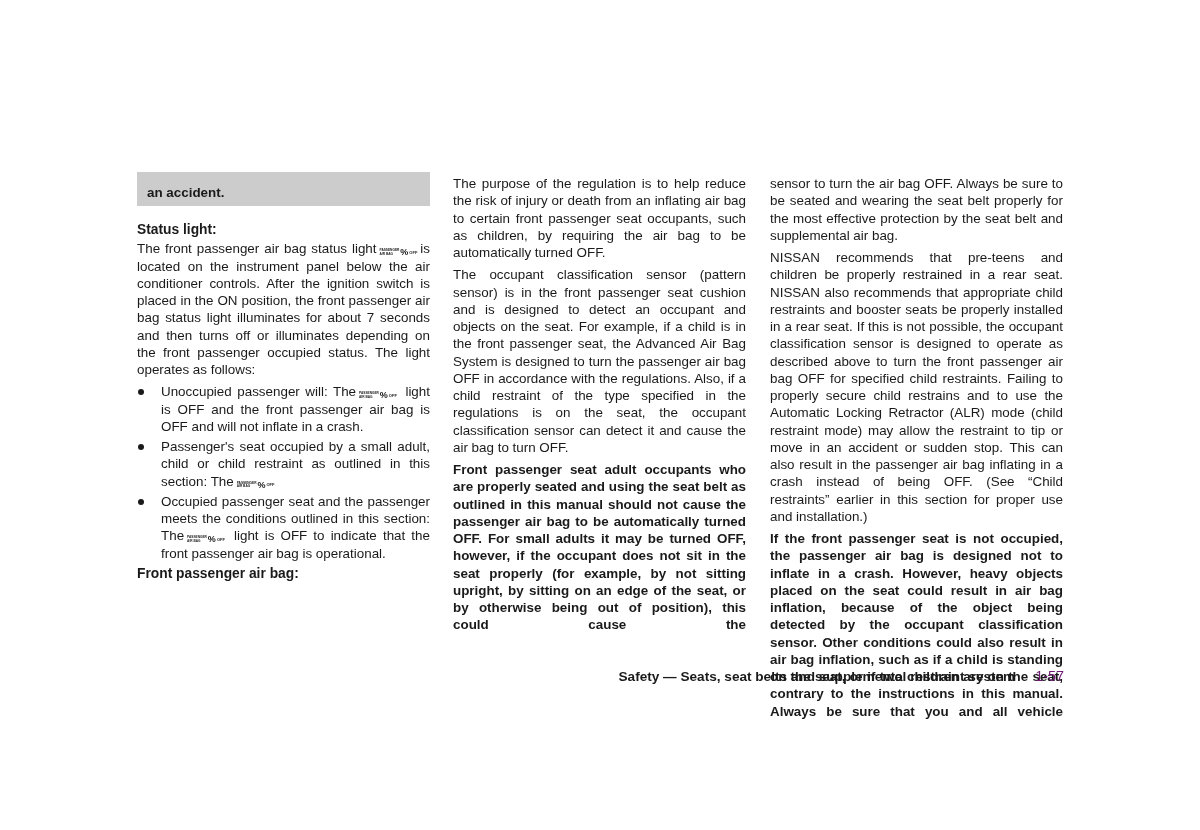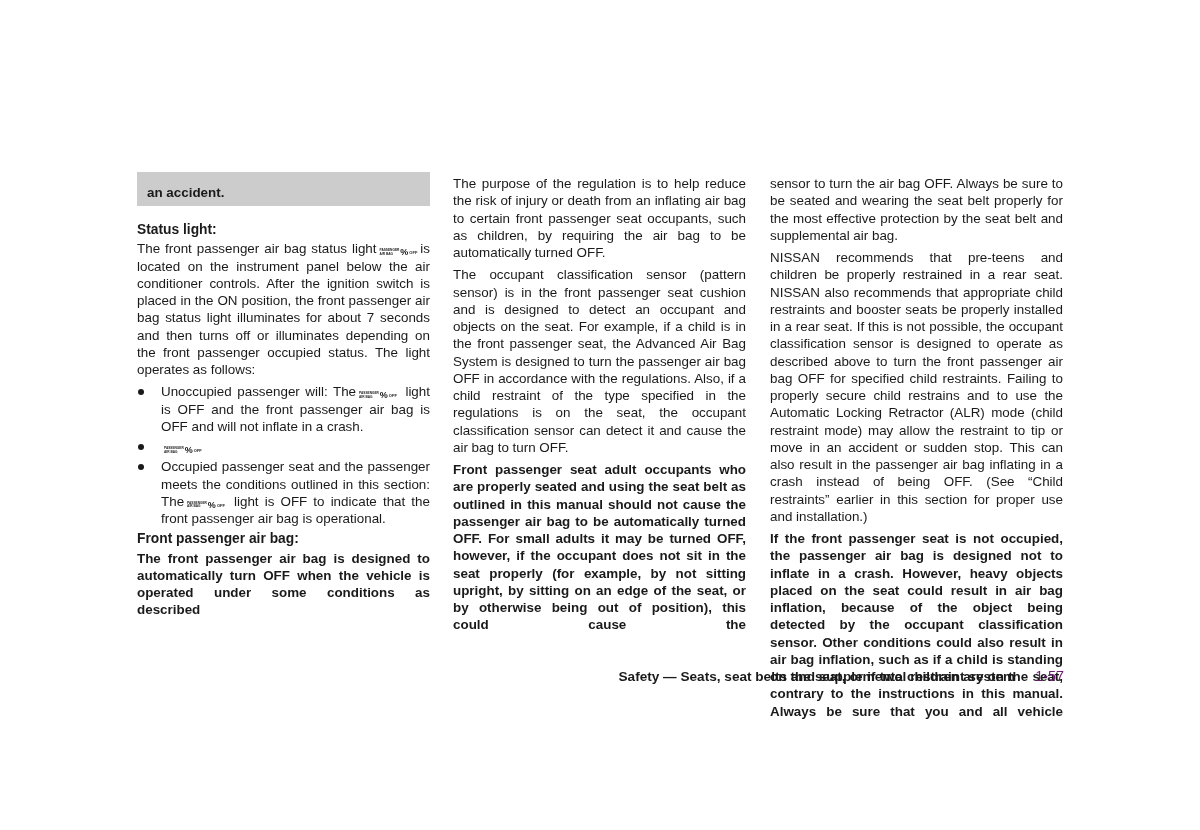--- a/index.html
+++ b/index.html
@@ -145,39 +145,38 @@
       <span class="dot"></span>
       <span>Unoccupied passenger will: The</span><span class="status-icon">
           <span class="tiny"><span>PASSENGER</span><br><span>AIR BAG</span></span>
           <span class="seat">%</span>
           <span class="off">OFF</span>
         </span>
       <span>light is OFF and the front passenger air bag is OFF and will not inflate in a crash.</span>
     </li>
     <li>
       <span class="dot"></span>
-      <span class="status-icon">
+      <span>Passenger's seat occupied by a small adult, child or child restraint as outlined in this section: The</span><span class="status-icon">
           <span class="tiny"><span>PASSENGER</span><br><span>AIR BAG</span></span>
           <span class="seat">%</span>
           <span class="off">OFF</span>
         </span>
     </li>
     <li>
       <span class="dot"></span>
       <span>Occupied passenger seat and the passenger meets the conditions outlined in this section: The</span><span class="status-icon">
           <span class="tiny"><span>PASSENGER</span><br><span>AIR BAG</span></span>
           <span class="seat">%</span>
           <span class="off">OFF</span>
         </span>
       <span>light is OFF to indicate that the front passenger air bag is operational.</span>
     </li>
   </ul>
 
   <h3>Front passenger air bag:</h3>
-  <p class="cont-last-justified">The front passenger air bag is designed to automatically turn OFF when the vehicle is operated under some conditions as described</p>
 </div>
 
 <div class="column col-mid">
   <p>The purpose of the regulation is to help reduce the risk of injury or death from an inflating air bag to certain front passenger seat occupants, such as children, by requiring the air bag to be automatically turned OFF.</p>
   <p>The occupant classification sensor (pattern sensor) is in the front passenger seat cushion and is designed to detect an occupant and objects on the seat. For example, if a child is in the front passenger seat, the Advanced Air Bag System is designed to turn the passenger air bag OFF in accordance with the regulations. Also, if a child restraint of the type specified in the regulations is on the seat, the occupant classification sensor can detect it and cause the air bag to turn OFF.</p>
   <p class="cont-last-justified">Front passenger seat adult occupants who are properly seated and using the seat belt as outlined in this manual should not cause the passenger air bag to be automatically turned OFF. For small adults it may be turned OFF, however, if the occupant does not sit in the seat properly (for example, by not sitting upright, by sitting on an edge of the seat, or by otherwise being out of position), this could cause the</p>
 </div>
 
 <div class="column col-right">
   <p>sensor to turn the air bag OFF. Always be sure to be seated and wearing the seat belt properly for the most effective protection by the seat belt and supplemental air bag.</p>

